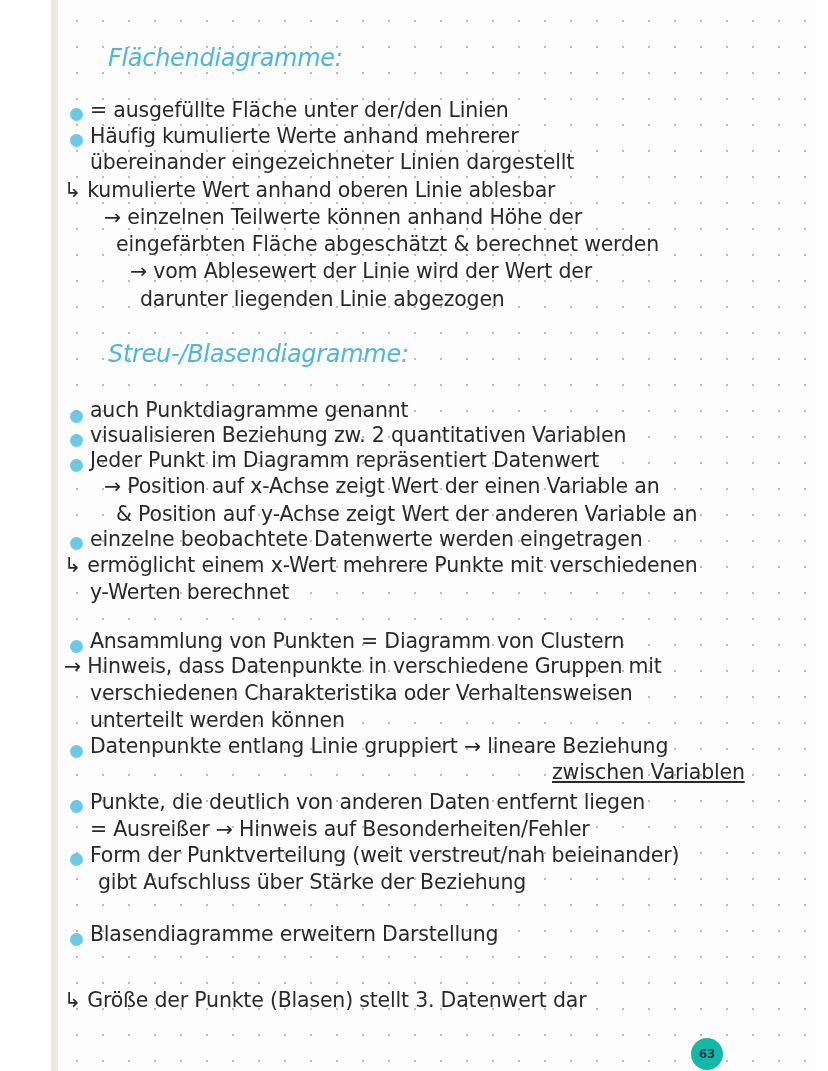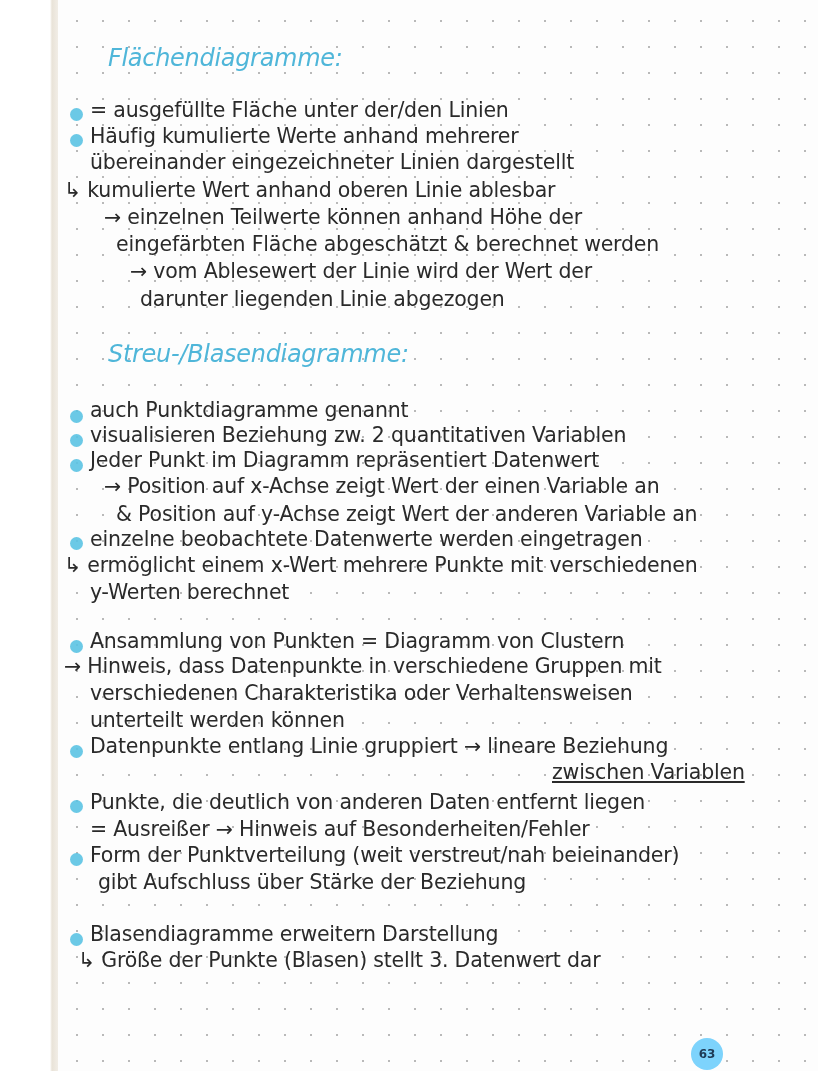--- a/index.html
+++ b/index.html
@@ -37,21 +37,21 @@
   .line.i1 { left: 104px; }
   .line.i2 { left: 116px; }
   .line.i3 { left: 130px; }
   .line.i4 { left: 140px; }
   .bullet {
     position: absolute; left: 70px; width: 13px; height: 13px;
     border-radius: 50%; background: #5bc3e3; opacity: 0.9;
   }
   .pagenum {
     position: absolute; left: 691px; top: 1038px; width: 32px; height: 32px;
-    border-radius: 50%; background: #7dd3fc;
+    border-radius: 50%; background: #14b8a6;
     color: #1e3a55; font-size: 12px; font-weight: bold;
     display: flex; align-items: center; justify-content: center;
     font-family: "DejaVu Sans", sans-serif;
   }
 </style>
 </head>
 <body>
 
 <div class="binding"></div>
 <div class="page"></div>
@@ -95,15 +95,15 @@
 
 <span class="bullet" style="top:800px;"></span>
 <div class="line" style="top:790px;">Punkte, die deutlich von anderen Daten entfernt liegen</div>
 <div class="line" style="top:817px;">= Ausreißer → Hinweis auf Besonderheiten/Fehler</div>
 <span class="bullet" style="top:853px;"></span>
 <div class="line" style="top:843px;">Form der Punktverteilung (weit verstreut/nah beieinander)</div>
 <div class="line" style="top:870px;margin-left:8px;">gibt Aufschluss über Stärke der Beziehung</div>
 
 <span class="bullet" style="top:933px;"></span>
 <div class="line" style="top:922px;text-align:right;">Blasendiagramme erweitern Darstellung</div>
-<div class="line" style="top:948px; left:64px;margin-left:14px;">↳ Größe der Punkte (Blasen) stellt 3. Datenwert dar</div>
+<div class="line" style="top:988px; left:64px;">↳ Größe der Punkte (Blasen) stellt 3. Datenwert dar</div>
 
 <div class="pagenum">63</div>
 
 </body></html>

